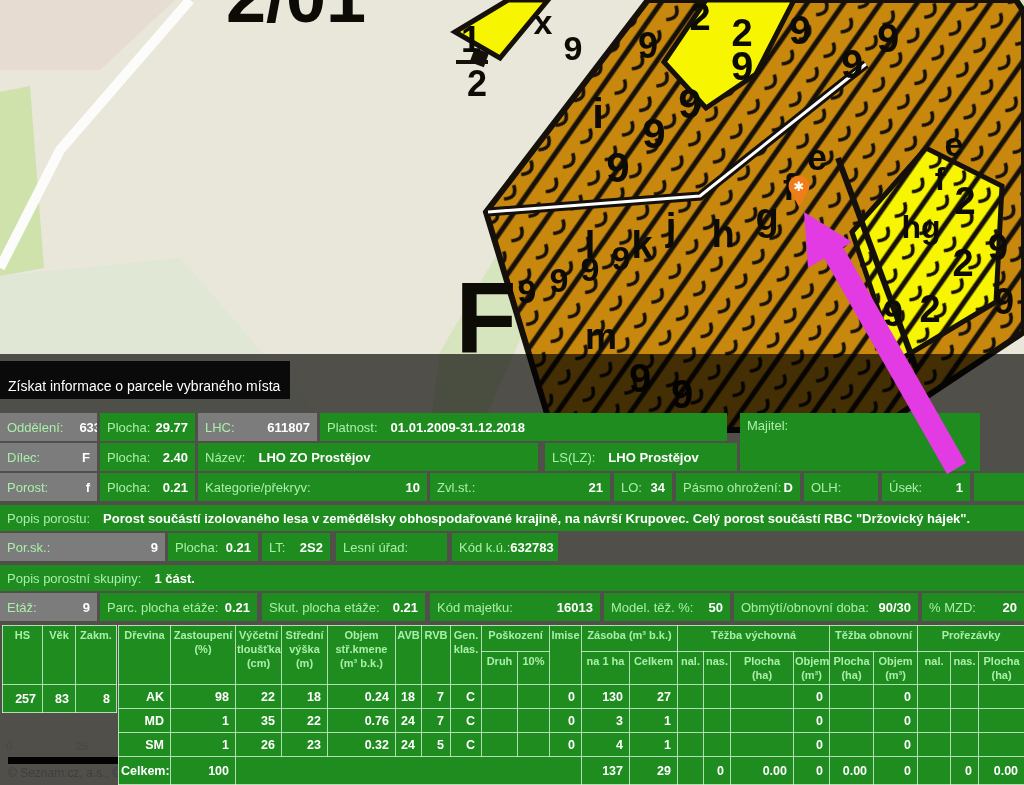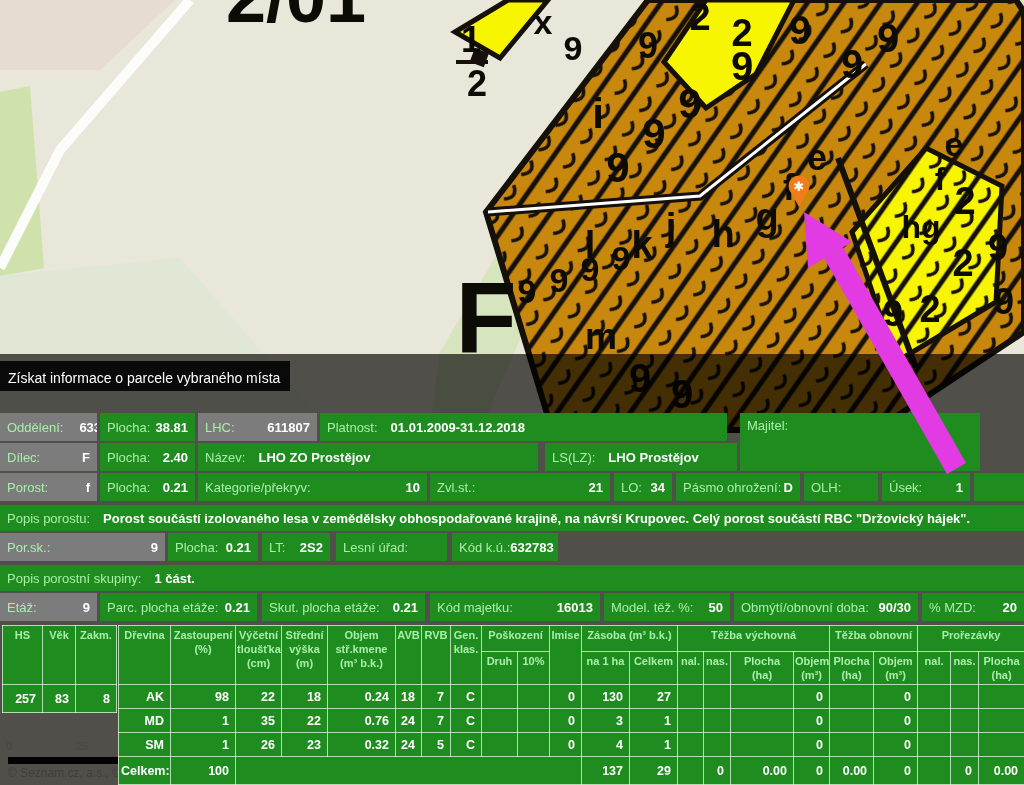--- a/index.html
+++ b/index.html
@@ -3,21 +3,21 @@
 <meta charset="utf-8">
 <style>
   html,body{margin:0;padding:0;background:#222;}
   .screen{position:relative;width:1024px;height:785px;overflow:hidden;
           font-family:"Liberation Sans","DejaVu Sans",sans-serif;background:#e9e6da;}
   .screen svg{display:block;}
   .maplayer{position:absolute;left:0;top:0;z-index:0;}
   .overlay{position:absolute;left:0;top:354px;width:1024px;height:431px;
            background:rgba(0,0,0,0.66);z-index:1;pointer-events:none;}
   .tooltip{position:absolute;left:0;top:361px;height:26px;line-height:26px;
-           padding:4px 10px 0 8px;background:rgba(5,5,5,0.93);color:#fff;
+           padding:12px 10px 0 8px;background:rgba(5,5,5,0.93);color:#fff;
            font-size:14px;z-index:3;white-space:nowrap;}
   .panel{position:absolute;left:0;top:0;width:1024px;height:785px;z-index:2;}
   .fbox{position:absolute;height:28px;background:#1f8c1f;display:flex;
         align-items:center;justify-content:space-between;padding:0 7px;
         box-sizing:border-box;white-space:nowrap;overflow:hidden;}
   .fbox .lbl{color:#a9efa9;font-size:13px;}
   .fbox .val{color:#ffffff;font-weight:bold;font-size:13px;}
   .fbox.gray{background:#7c7c7c;gap:16px;}
   .fbox.gray .val{color:#ffffff;}
   .fbox.lefty{justify-content:flex-start;}
@@ -129,21 +129,21 @@
   <div class="tooltip">Získat informace o parcele vybraného místa</div>
 
   <div class="panel">
 
     <div class="fbox gray" style="left:0;top:413px;width:97px">
       <span class="lbl">Oddělení:</span>
       <span class="val">633</span>
       </div>
     <div class="fbox" style="left:100px;top:413px;width:95px">
       <span class="lbl">Plocha:</span>
-      <span class="val">38.81</span>
+      <span class="val">29.77</span>
       </div>
     <div class="fbox gray" style="left:198px;top:413px;width:119px">
       <span class="lbl">LHC:</span>
       <span class="val">611807</span>
       </div>
     <div class="fbox lefty" style="left:320px;top:413px;width:407px">
       <span class="lbl">Platnost:</span>
       <span class="val">01.01.2009-31.12.2018</span>
       </div>
     <div class="fbox tall lefty" style="left:740px;top:413px;width:240px">

